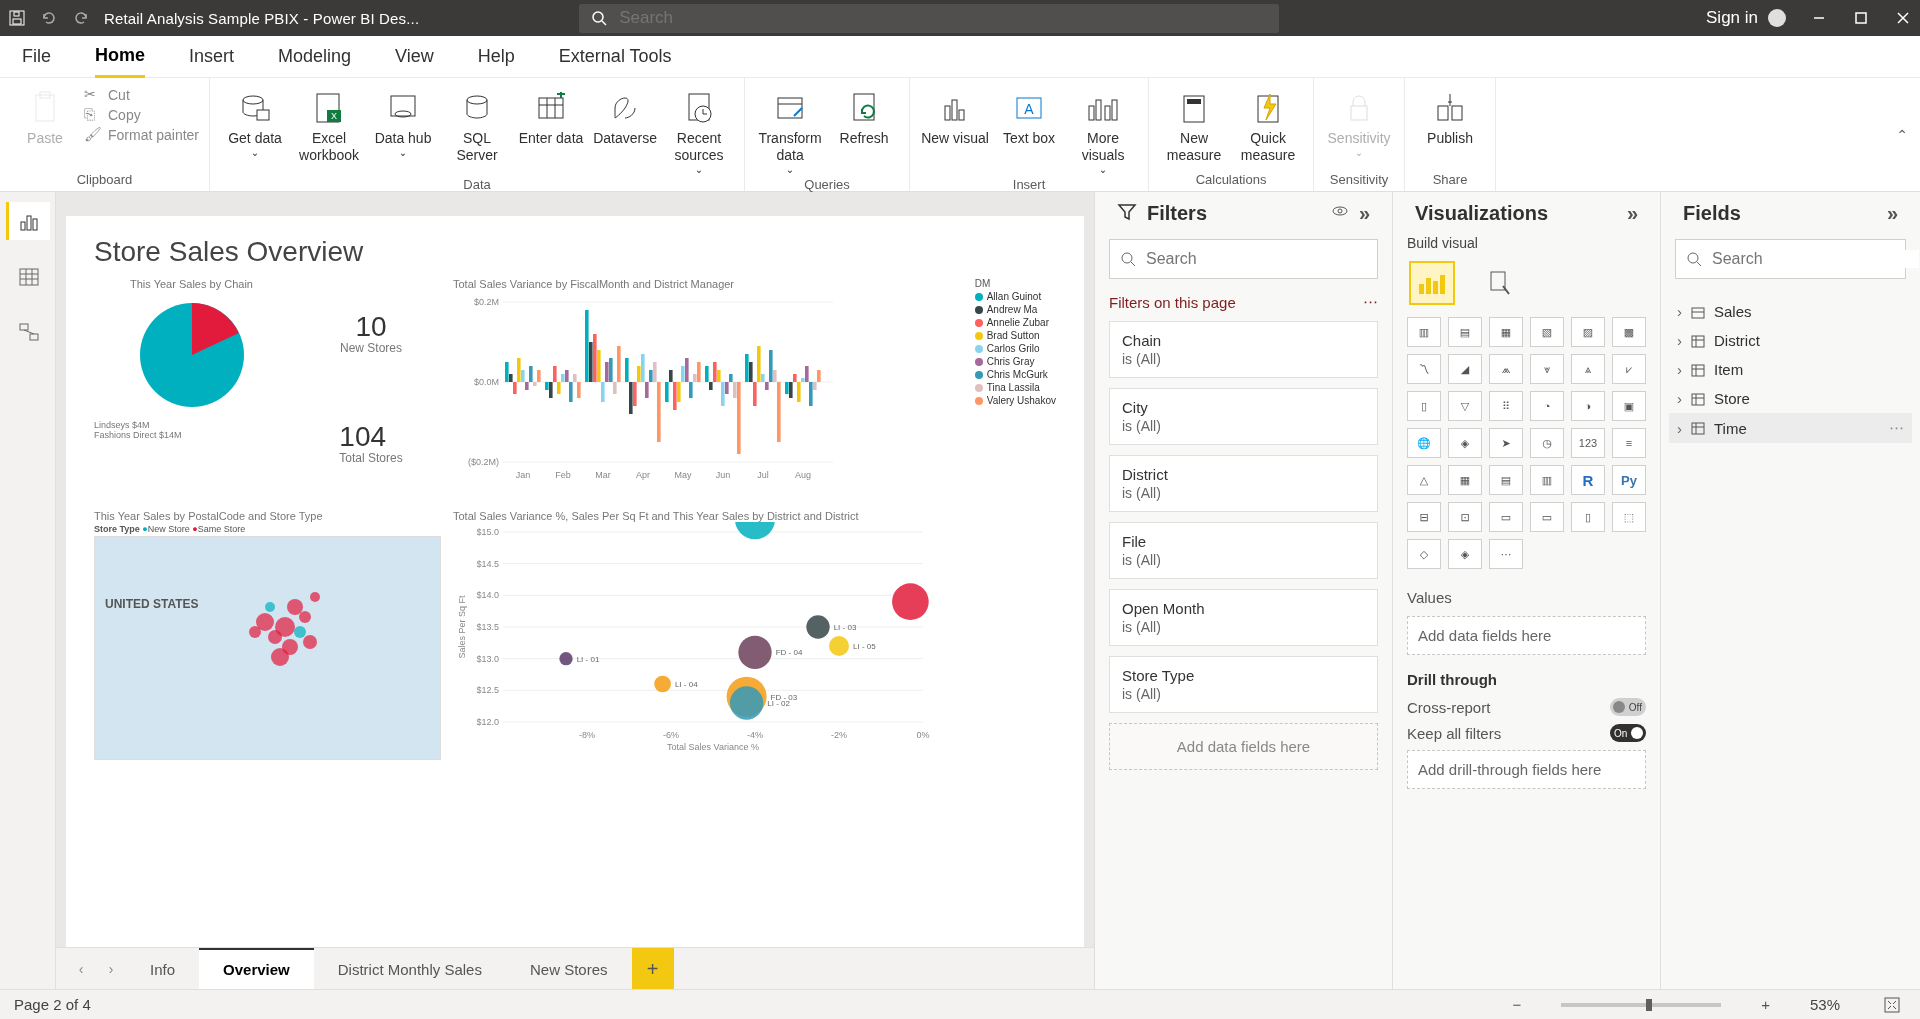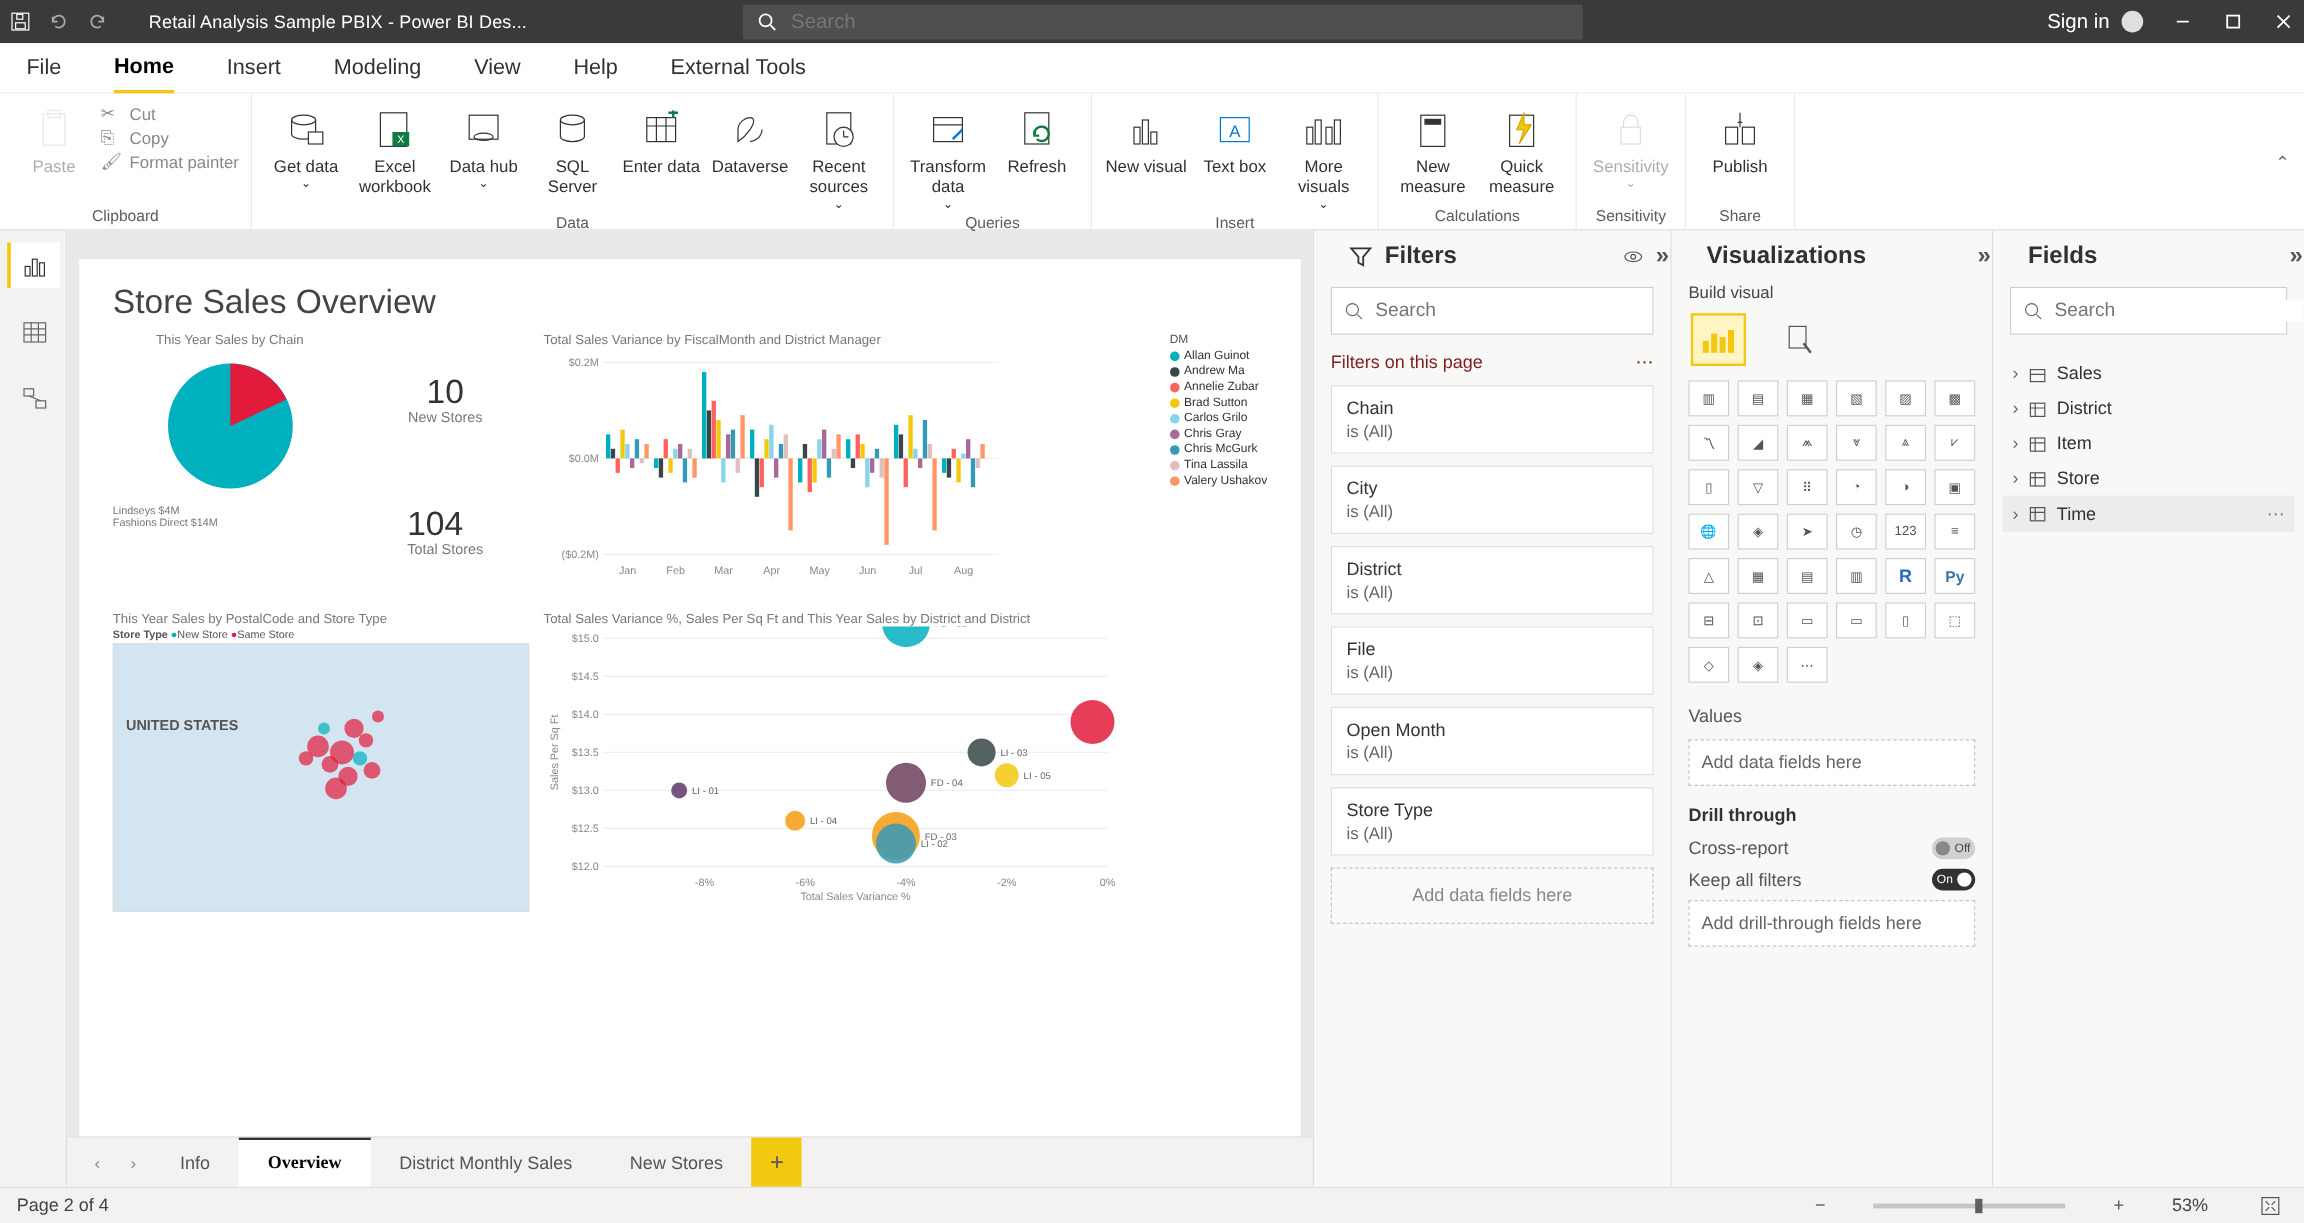--- a/index.html
+++ b/index.html
@@ -1,18 +1,18 @@
 <!DOCTYPE html>
 <html><head>
 <meta charset="utf-8">
 <style>
 * { margin: 0; padding: 0; box-sizing: border-box; font-family: "Segoe UI", Arial, sans-serif; }
 body { width: 1920px; height: 1019px; overflow: hidden; background: #f3f2f1; display: flex; flex-direction: column; font-size: 14px; color: #323130; }
 
-.titlebar { height: 36px; background: #3b3a39; color: #fff; display: flex; align-items: center; padding: 0 8px; gap: 20px; }
+.titlebar { height: 36px; background: #3b3a39; color: #fff; display: flex; align-items: center; padding: 0 8px; }
 .titlebar .tb-left { display: flex; align-items: center; gap: 14px; }
 .titlebar .tb-icon { width: 18px; height: 18px; display: inline-flex; align-items: center; justify-content: center; color: #fff; cursor: pointer; }
 .titlebar .title-text { margin-left: 14px; font-size: 15px; letter-spacing: .01em; }
 .titlebar .searchbox { margin-left: 160px; background: #514f4e; height: 29px; width: 700px; display: flex; align-items: center; border-radius: 2px; }
 .titlebar .searchbox .sicon { margin: 0 12px; color: #fff; }
 .titlebar .searchbox input { background: transparent; border: none; outline: none; color: #fff; font-size: 17px; flex: 1; }
 .titlebar .tb-right { margin-left: auto; display: flex; align-items: center; gap: 24px; }
 .titlebar .signin { display: flex; align-items: center; gap: 10px; font-size: 17px; }
 .titlebar .avatar { width: 18px; height: 18px; border-radius: 50%; background: #e1dfdd; }
 .win-btn { width: 18px; height: 18px; display: inline-flex; align-items: center; justify-content: center; cursor: pointer; }
@@ -62,25 +62,25 @@
 
 .map-box { display:flex; flex-direction:column; }
 .map-img { flex:1; background:#d3e5f0; position:relative; border:1px solid #ddd; font-size:9px; color:#555; }
 .map-label { position:absolute; font-weight:bold; font-size:12px; }
 
 .scatter-box { position:relative; }
 
 .page-tabs { height: 42px; background: #f3f2f1; border-top: 1px solid #e1dfdd; display: flex; align-items: stretch; padding-left: 10px; }
 .tab-nav { width: 30px; display:flex; align-items:center; justify-content:center; color:#888; cursor:pointer; }
 .page-tab { padding: 0 24px; display:flex; align-items:center; font-size:15px; color:#555; cursor:pointer; border-top:1px solid transparent; }
-.page-tab.active { background:#fff; border-top:2px solid #333; color:#000; font-weight:600;font-family:Liberation Serif, serif; }
+.page-tab.active { background:#fff; border-top:2px solid #333; color:#000; font-weight:600; }
 .page-tab.add { background:#f2c811; width:42px; padding:0; justify-content:center; font-size:20px; font-weight:300; }
 
 .panel { background:#f8f8f7; border-left:1px solid #e1dfdd; display:flex; flex-direction:column; }
-.panel-head { display:flex; align-items:center; padding:10px 1px; font-size:20px; font-weight:600; gap:10px;margin-left:28px; }
+.panel-head { display:flex; align-items:flex-start; padding:10px 22px; font-size:20px; font-weight:600; gap:10px; }
 .panel-head .spacer { flex:1; }
 .panel-head .phicon { cursor:pointer; color:#555; }
 .panel .searchfield { margin:4px 14px 14px; background:#fff; border:1px solid #d0d0d0; height:40px; display:flex; align-items:center; padding:0 10px; gap:10px; }
 .panel .searchfield input { border:none; outline:none; font-size:16px; flex:1; }
 
 .filters-panel { width:298px; }
 .filters-body { padding:0 14px; overflow-y:auto; flex:1; }
 .filters-section-head { font-size:15px; color:#7f1d1d; display:flex; align-items:center; justify-content:space-between; margin-bottom:10px; }
 .filter-card { background:#fff; border:1px solid #e1dfdd; padding:10px 12px; margin-bottom:10px; cursor:pointer; }
 .filter-field { font-size:15px; color:#333; }

